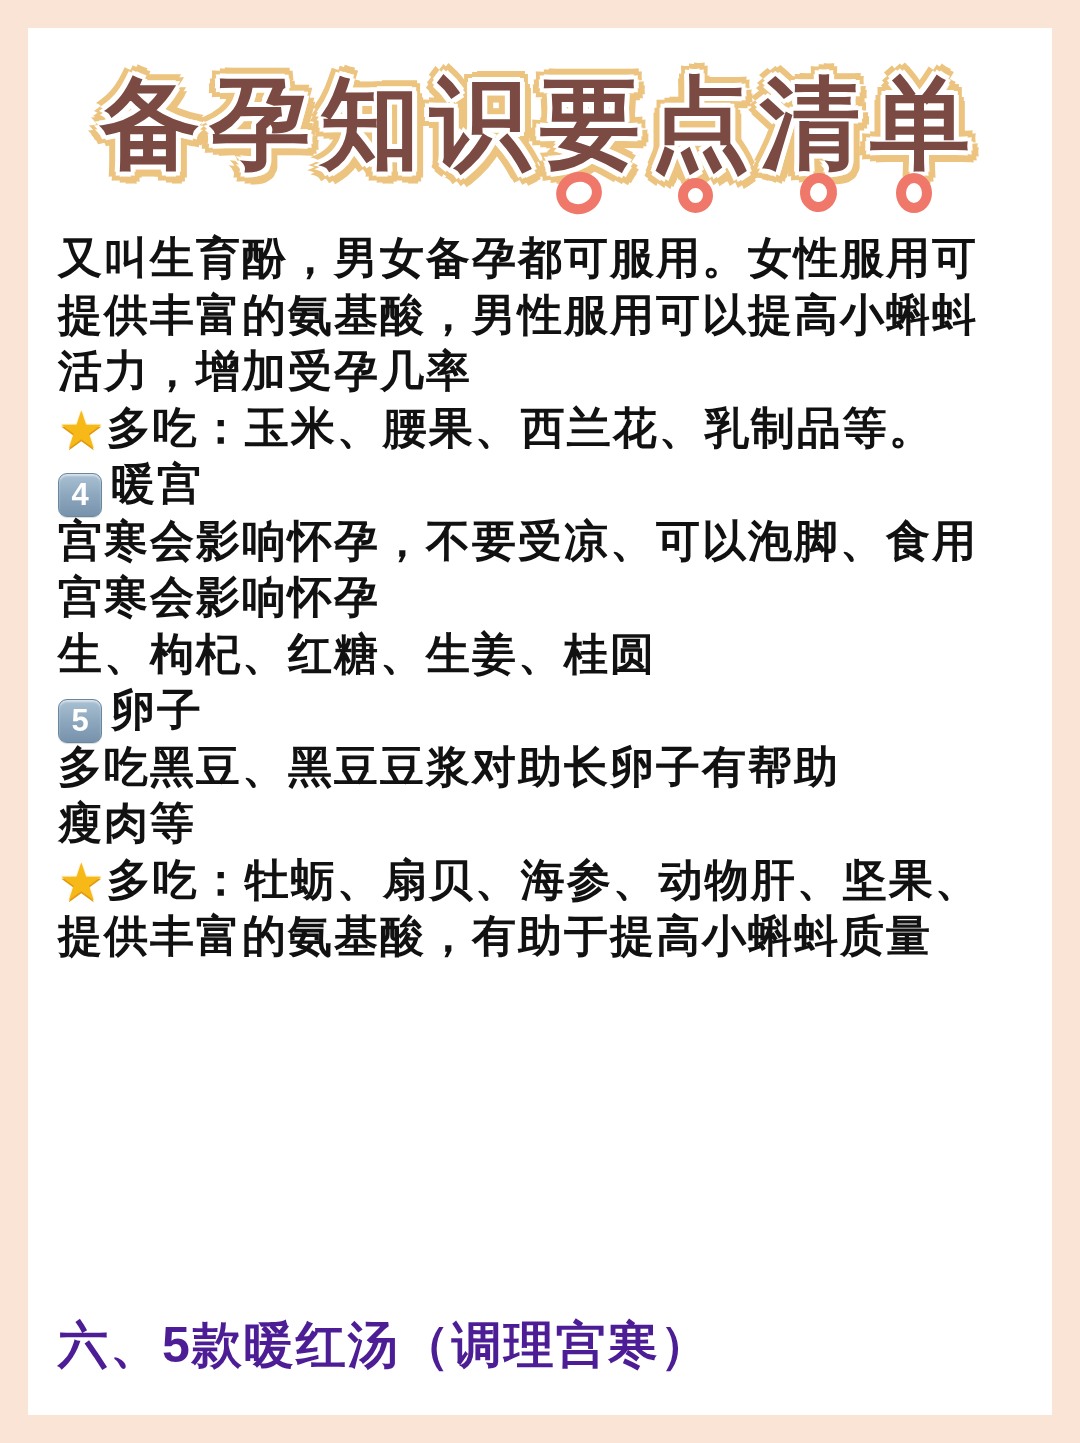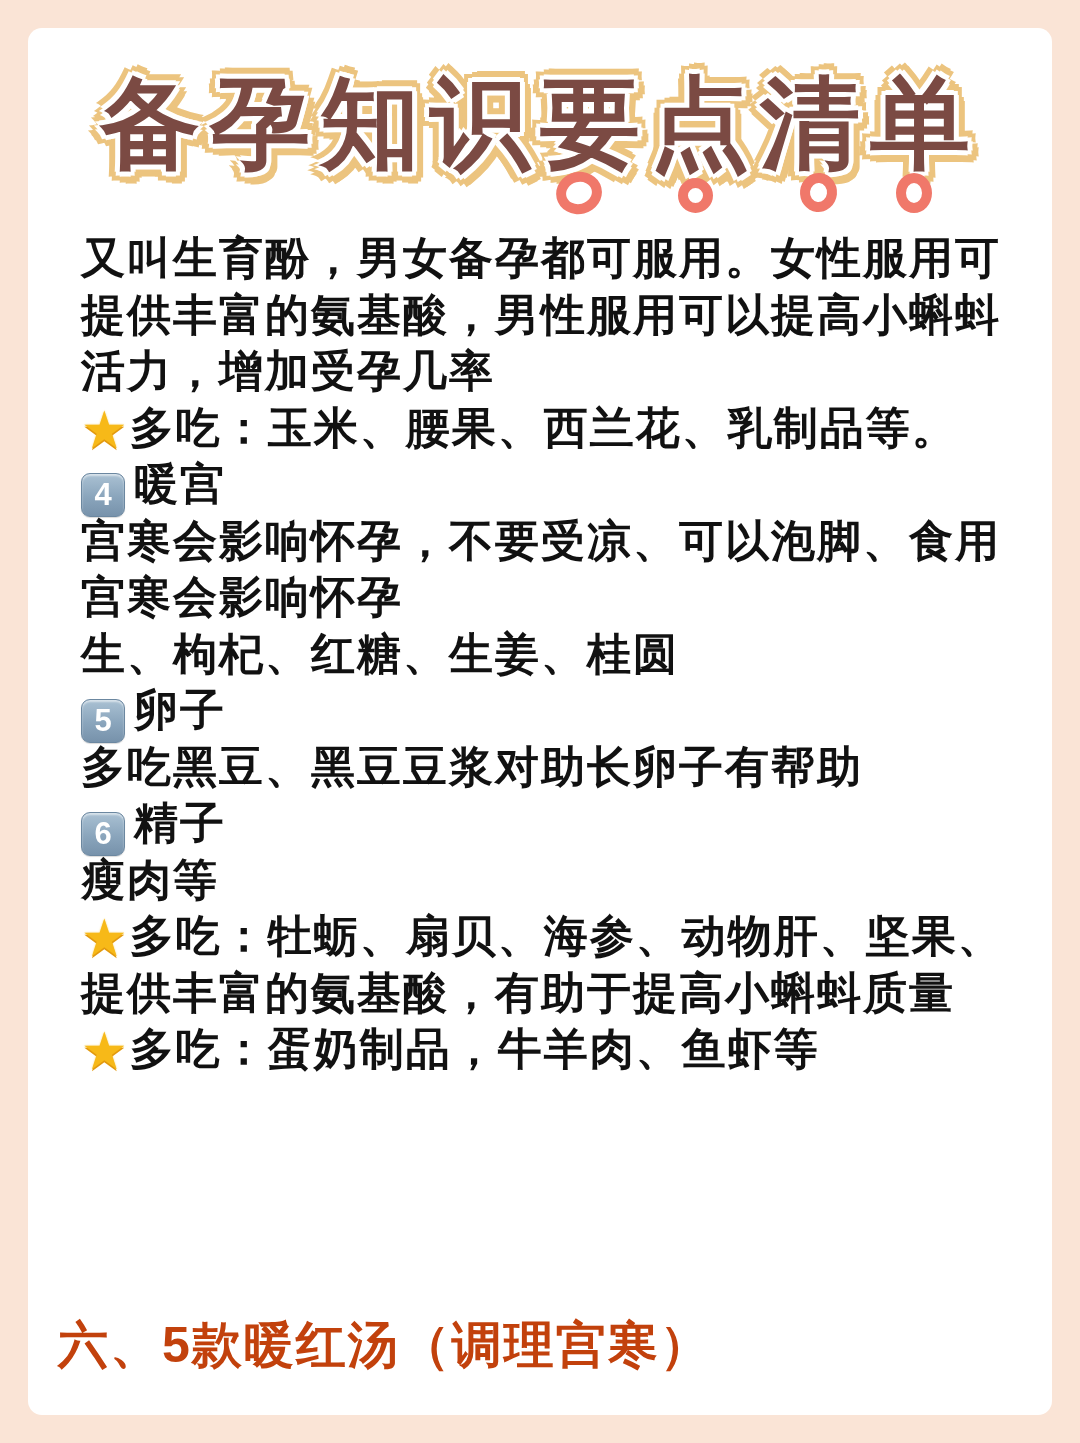--- a/index.html
+++ b/index.html
@@ -16,21 +16,20 @@
     height: 1443px;
     background: #fae4d6;
   }
   .card {
     position: absolute;
     left: 28px;
     top: 28px;
     right: 28px;
     bottom: 28px;
     background: #ffffff;
-    border-radius: 14px;
   }
   .title {
     position: absolute;
     left: 0;
     right: 0;
     top: 30px;
     margin: 0;
     text-align: center;
     font-size: 100px;
     font-weight: 900;
@@ -48,21 +47,20 @@
   .deco-circle {
     position: absolute;
     border-radius: 50%;
     background: transparent;
   }
   .content {
     position: absolute;
     left: 30px;
     top: 202px;
     right: 26px;
-    margin-left: 23px;
   }
   .line {
     height: 56.5px;
     line-height: 56.5px;
     font-size: 44px;
     font-weight: 600;
     letter-spacing: 2px;
     color: #111111;
     white-space: nowrap;
   }
@@ -95,21 +93,21 @@
     letter-spacing: 0;
   }
   .footer-heading {
     position: absolute;
     left: 30px;
     top: 1284px;
     margin: 0;
     font-size: 50px;
     font-weight: 800;
     letter-spacing: 2px;
-    color: #c2410c;
+    color: #4c1d95;
     white-space: nowrap;
   }
 </style>
 </head>
 <body>
 
 <div class="page">
   <div class="card">
 
     <h1 class="title">备孕知识要点清单</h1>
@@ -125,23 +123,21 @@
         <div class="line"><span>又叫生育酚，男女备孕都可服用。女性服用可</span></div>
         <div class="line"><span>提供丰富的氨基酸，男性服用可以提高小蝌蚪</span></div>
         <div class="line"><span>活力，增加受孕几率</span></div>
         <div class="line"><span class="star">★</span><span>多吃：玉米、腰果、西兰花、乳制品等。</span></div>
         <div class="line"><span class="keycap">4</span><span>暖宫</span></div>
         <div class="line"><span>宫寒会影响怀孕，不要受凉、可以泡脚、食用</span></div>
         <div class="line"><span>宫寒会影响怀孕</span></div>
         <div class="line"><span>生、枸杞、红糖、生姜、桂圆</span></div>
         <div class="line"><span class="keycap">5</span><span>卵子</span></div>
         <div class="line"><span>多吃黑豆、黑豆豆浆对助长卵子有帮助</span></div>
-        <div class="line"><span class="keycap">6</span><span>精子</span></div>
         <div class="line"><span>瘦肉等</span></div>
         <div class="line"><span class="star">★</span><span>多吃：牡蛎、扇贝、海参、动物肝、坚果、</span></div>
         <div class="line"><span>提供丰富的氨基酸，有助于提高小蝌蚪质量</span></div>
-        <div class="line"><span class="star">★</span><span>多吃：蛋奶制品，牛羊肉、鱼虾等</span></div>
       </div>
 
     <h2 class="footer-heading">六、5款暖红汤（调理宫寒）</h2>
 
   </div>
 </div>
 
 </body></html>

